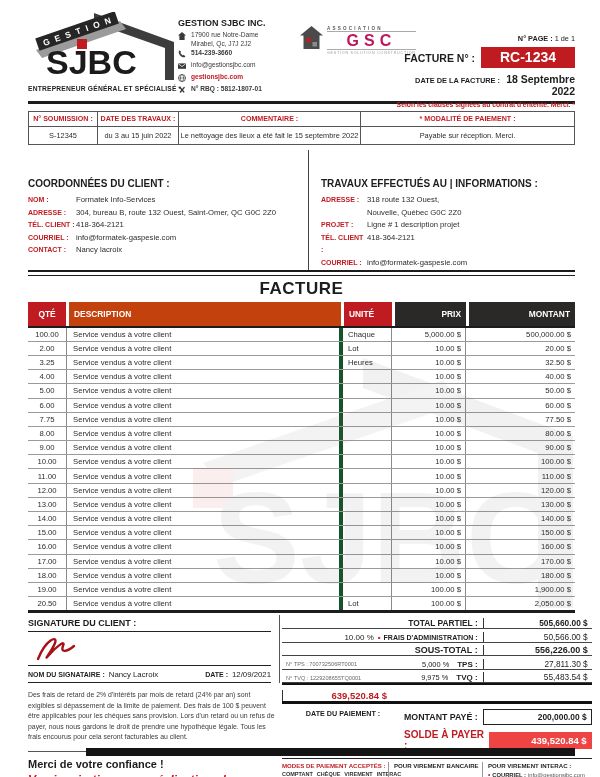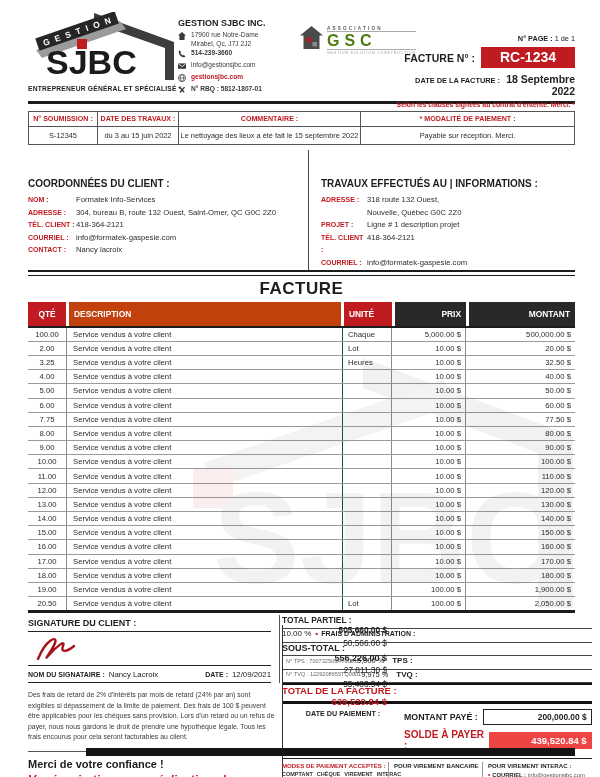--- a/index.html
+++ b/index.html
@@ -13,21 +13,21 @@
   .hdr{position:relative;height:101px;}
   .logo-block{position:absolute;left:0;top:12px;width:150px;}
   .logo-tagline{font-size:6.7px;font-weight:bold;color:#1d1d1d;letter-spacing:.2px;margin-top:1px;}
   .contact{position:absolute;left:150px;top:18px;width:118px;}
   .contact .cname{font-size:9px;font-weight:bold;color:#1d1d1d;margin-bottom:3px;}
   .crow{display:flex;align-items:flex-start;font-size:6.6px;color:#3a3a3a;line-height:8.6px;margin-bottom:1px;}
   .crow .ic{width:9px;flex:0 0 9px;margin-right:4px;margin-top:0.5px;}
   .gsc{position:absolute;left:272px;top:26px;display:flex;align-items:flex-start;}
   .gsc-txt{margin-left:4px;}
   .gsc-assoc{font-size:4.6px;letter-spacing:2.2px;color:#5a5a5a;font-weight:bold;}
-  .gsc-name{font-size:16px;font-weight:bold;letter-spacing:5px;color:#4d7c0f;line-height:15px;border-top:1px solid #aaa;border-bottom:1px solid #aaa;padding:1px 0;}
+  .gsc-name{font-size:16px;font-weight:bold;letter-spacing:5px;color:#be185d;line-height:15px;border-top:1px solid #aaa;border-bottom:1px solid #aaa;padding:1px 0;text-align:center;}
   .gsc-tag{font-size:3.6px;letter-spacing:.8px;color:#9a9a9a;margin-top:1px;}
   .meta{position:absolute;right:0;top:34px;width:186px;text-align:right;}
   .meta-page{font-size:7.3px;color:#222;margin-bottom:4px;}
   .meta-page .b{font-weight:bold;}
   .meta-fact{display:flex;align-items:center;justify-content:flex-end;margin-bottom:5px;}
   .meta-fact-label{font-size:10.5px;font-weight:bold;color:#1d1d1d;margin-right:6px;}
   .fact-no-box{background:#bf1b21;color:#fff;font-size:14px;font-weight:bold;width:94px;height:21px;line-height:21px;text-align:center;}
   .meta-date{font-size:7.4px;font-weight:bold;color:#1d1d1d;margin-bottom:4px;}
   .meta-date .dval{font-size:10.5px;margin-left:4px;}
   .meta-note{font-size:6.8px;font-weight:bold;color:#bf1b21;}
@@ -62,42 +62,42 @@
   .hc-qty{width:38px;background:#bf1b21;margin-right:3px;justify-content:center;}
   .hc-desc{width:272px;background:#c2410c;margin-right:3px;}
   .hc-unit{width:48px;background:#bf1b21;margin-right:3px;}
   .hc-price{width:71px;background:#2b2928;margin-right:3px;justify-content:flex-end;}
   .hc-amt{flex:1;background:#2b2928;justify-content:flex-end;}
   .t-body{border-top:2px solid #1c1c1c;border-bottom:3px solid #1c1c1c;position:relative;}
   .t-row{display:flex;height:13.2px;border-bottom:1px solid #9a9a9a;font-size:7.7px;color:#2c2c2c;align-items:center;}
   .t-row:last-child{border-bottom:none;}
   .td{box-sizing:border-box;height:100%;display:flex;align-items:center;}
   .td-qty{width:39px;justify-content:center;border-right:1px solid #8a8a8a;}
-  .td-desc{width:276px;padding-left:6px;border-right:1px solid #14532d;}
+  .td-desc{width:276px;padding-left:6px;border-right:4px solid #14532d;}
   .td-unit{width:49px;padding-left:5px;border-right:1px solid #8a8a8a;}
   .td-price{width:74px;justify-content:flex-end;padding-right:4px;border-right:1px solid #8a8a8a;}
   .td-amt{flex:1;justify-content:flex-end;padding-right:4px;}
 
   
   .bottom{display:flex;margin-top:2px;}
   .bot-l{width:252px;flex:0 0 252px;}
   .bot-r{flex:1;margin-left:2px;}
   .sigwrap{border-right:1px solid #555;padding-right:8px;}
   .sig-h{font-size:9px;font-weight:bold;color:#1d1d1d;padding:3px 0 3px 0;border-bottom:1px solid #222;}
   .sig-area{height:33px;position:relative;}
   .sig-name{display:flex;align-items:center;border-top:1px solid #222;border-bottom:1px solid #222;height:16px;font-size:7.8px;}
   .sig-name .nl{font-size:7px;font-weight:bold;color:#1d1d1d;margin-right:4px;}
   .sig-name .dl{font-size:7px;font-weight:bold;color:#1d1d1d;margin-left:auto;margin-right:4px;}
   .terms{font-size:6.9px;color:#3a3a3a;line-height:10.4px;margin-top:7px;width:250px;}
   .thanks{border-top:1px solid #555;margin-top:9px;padding-top:6px;}
   .thanks-1{font-size:11px;font-weight:bold;color:#1d1d1d;}
   .thanks-2{font-size:12px;font-weight:bold;font-style:italic;color:#bf1b21;margin-top:3px;}
 
   
-  .tot-row{display:flex;align-items:flex-start;border-bottom:1px solid #444;height:12.6px;flex-direction:column;}
+  .tot-row{display:flex;align-items:flex-end;border-bottom:1px solid #444;height:12.6px;}
   .tot-lab{flex:1;display:flex;align-items:center;justify-content:flex-end;padding-right:5px;}
   .tot-val{width:109px;flex:0 0 109px;border-left:1px solid #333;text-align:right;padding-right:4px;box-sizing:border-box;font-size:8.3px;font-weight:bold;color:#1d1d1d;}
   .tr-partial .tot-lab{font-size:8.4px;font-weight:bold;}
   .tr-admin .tot-lab{font-size:7px;font-weight:bold;}
   .tr-admin .pct{font-size:8px;font-weight:normal;margin-right:4px;}
   .tr-admin .dot{color:#bf1b21;margin-right:3px;font-size:8px;}
   .tr-admin .tot-val{font-weight:normal;}
   .tr-sub .tot-lab{font-size:9px;font-weight:bold;}
   .tr-sub .tot-val{font-size:9px;}
   .tr-tax .taxno{font-size:5.6px;color:#6a6a6a;margin-right:auto;padding-left:4px;}
@@ -533,21 +533,20 @@
         </div>
         <div class="tot-row tr-tax">
           <div class="tot-lab">
             <span class="taxno">N° TVQ : 1229208655TQ0001</span>
             <span class="pct">9,975 %</span>
             <span class="tlab">TVQ :</span>
           </div>
           <div class="tot-val">55,483.54 $</div>
         </div>
         <div class="tot-row tr-total">
-          <div class="tot-lab">TOTAL DE LA FACTURE :</div>
           <div class="tot-val">639,520.84 $</div>
         </div>
 
         <div class="pay">
           <div class="pay-date">
             <div class="pdl">DATE DU PAIEMENT :</div>
           </div>
           <div class="pay-right">
             <div class="pay-row">
               <span class="paid-lab">MONTANT PAYÉ :</span>

